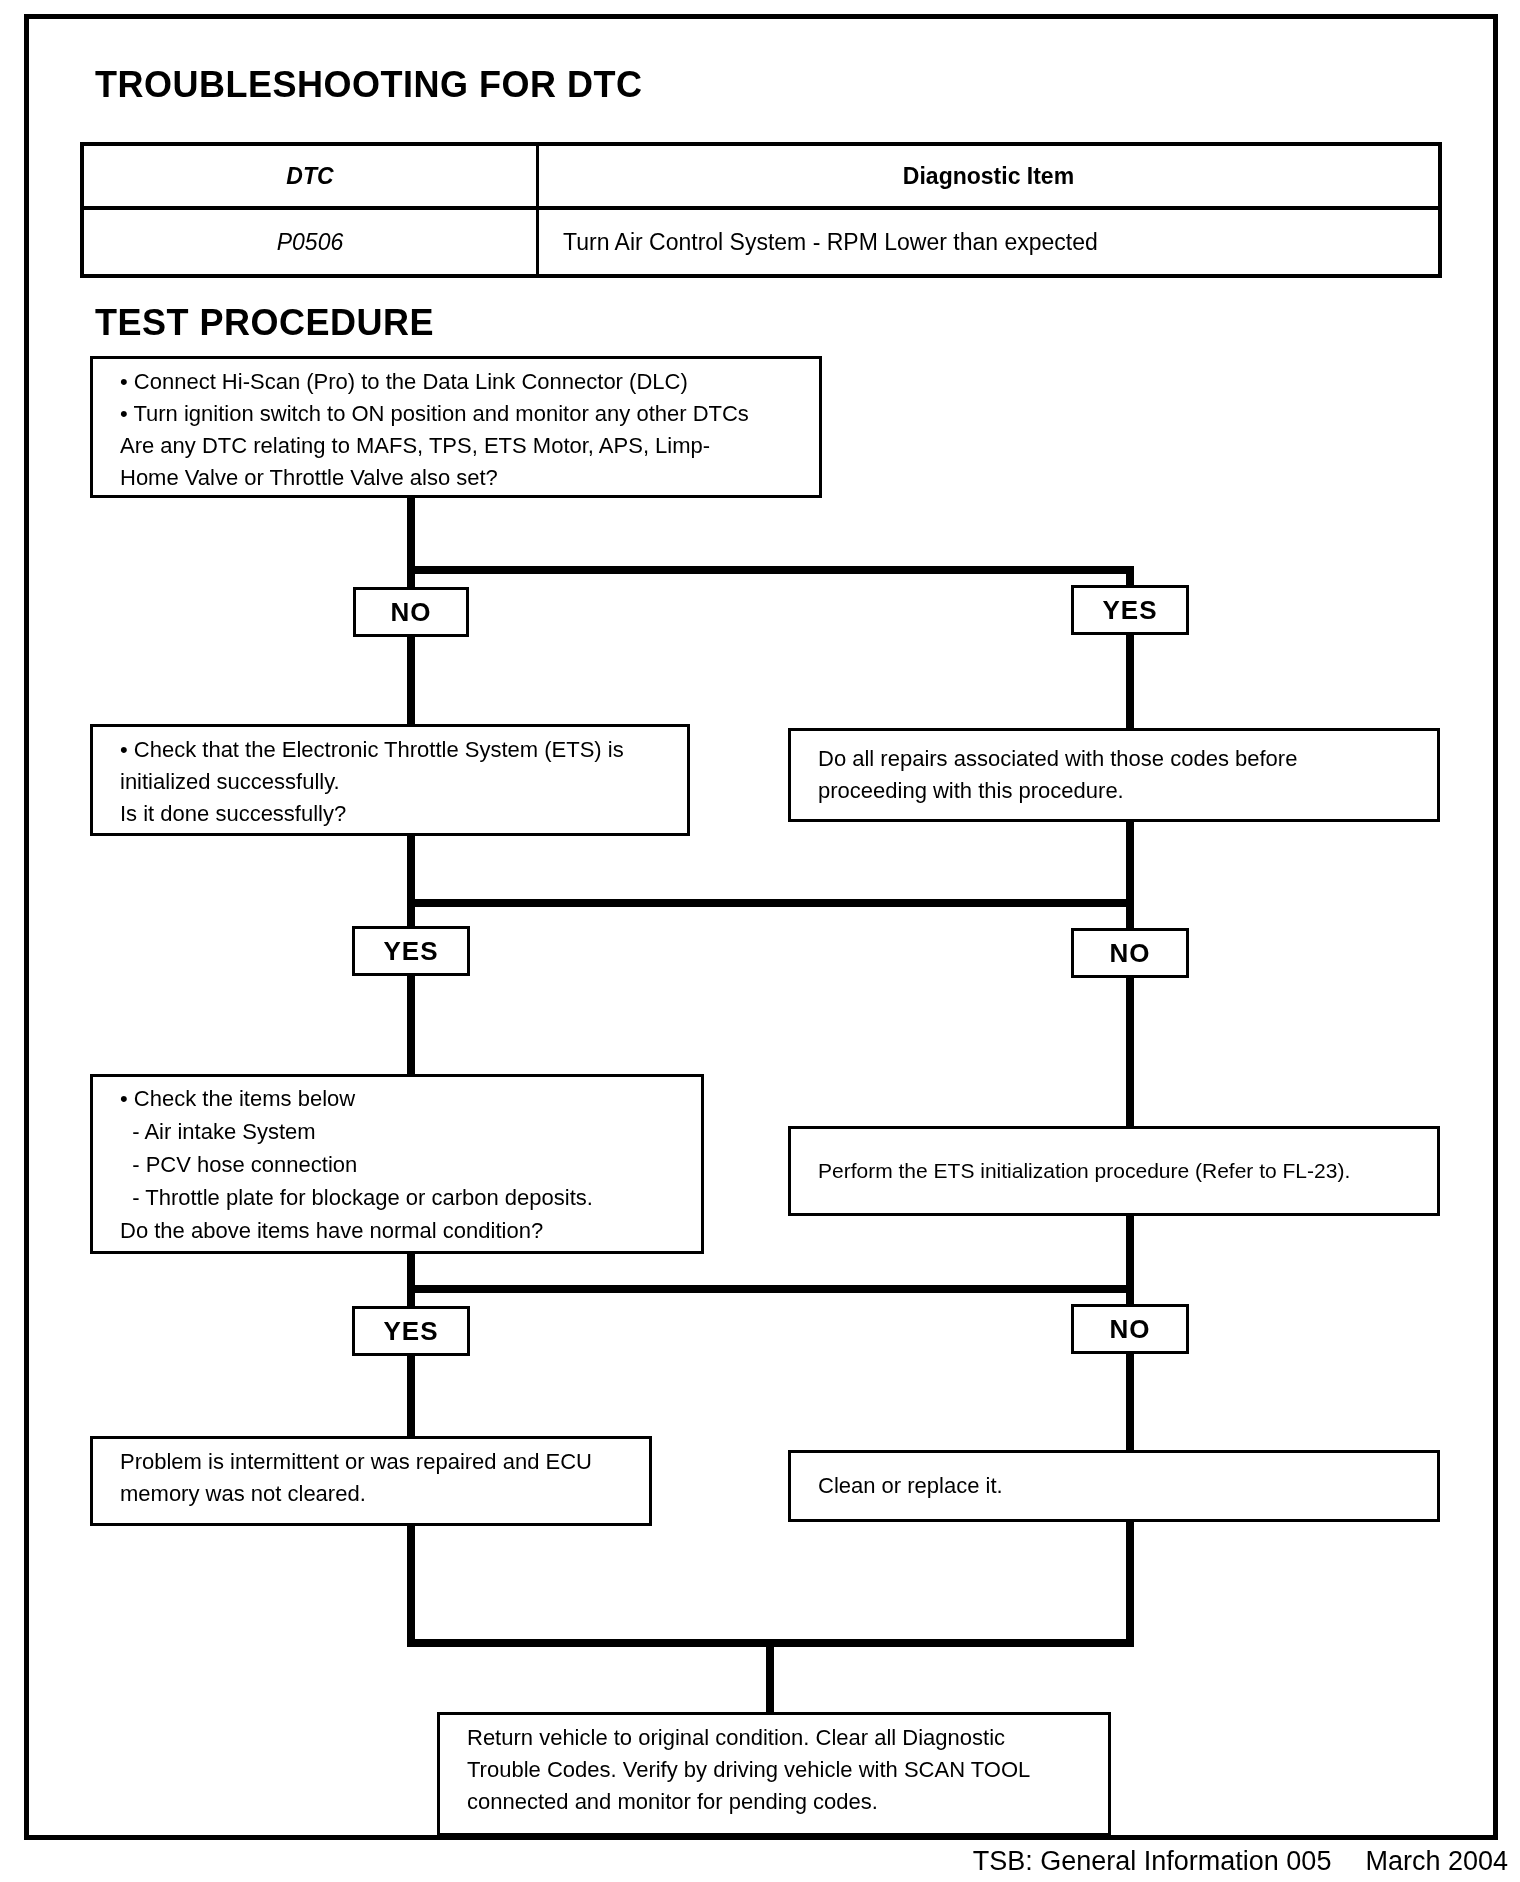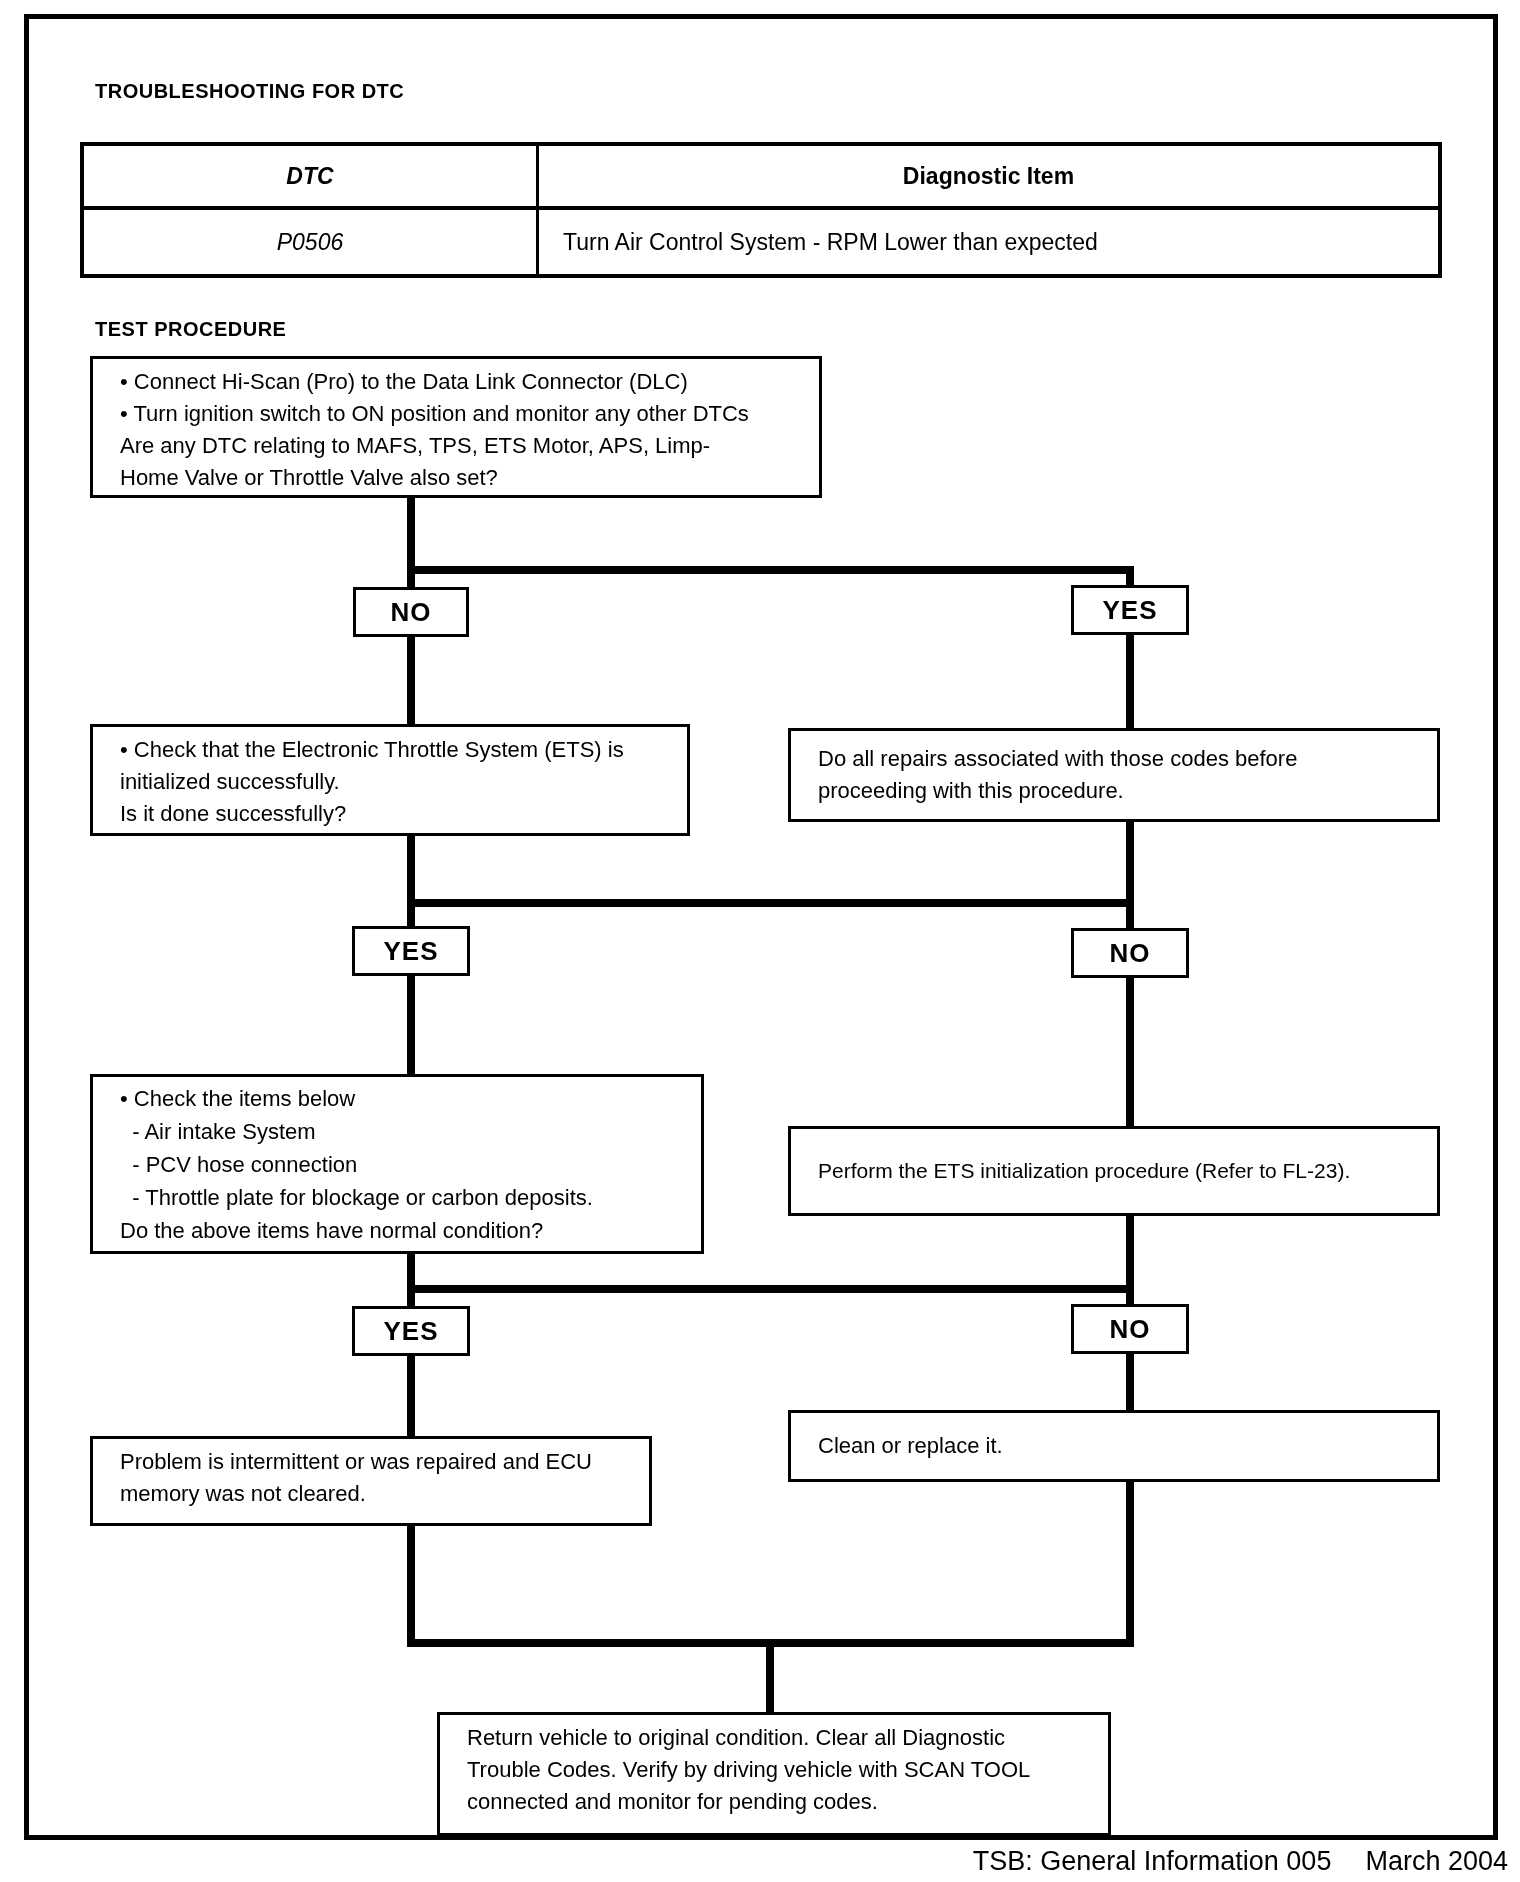--- a/index.html
+++ b/index.html
@@ -6,21 +6,21 @@
   html,body { background:#ffffff; }
   body { font-family:"Liberation Sans","DejaVu Sans",sans-serif; color:#000; }
   #page {
     position:relative; width:1520px; height:1882px; background:#fff; overflow:hidden;
   }
   #frame {
     position:absolute; left:24px; top:14px; width:1474px; height:1826px;
     border:5px solid #000; background:#fff;
   }
   .h-title {
-    position:absolute; font-size:20px; font-weight:bold; letter-spacing:0.5px; white-space:pre;margin-top:16px;
+    position:absolute; font-size:36px; font-weight:bold; letter-spacing:0.5px; white-space:pre;
   }
   
   #dtc-table {
     position:absolute; left:80px; top:142px; width:1362px; height:136px;
     border:4px solid #000;
   }
   #dtc-table .trow { display:flex; width:100%; }
   #dtc-table .trow.head { height:64px; border-bottom:4px solid #000; }
   #dtc-table .trow.body { height:64px; }
   #dtc-table .cell { display:flex; align-items:center; font-size:23px; white-space:pre; }
@@ -86,18 +86,18 @@
   <div class="label-box" style="left:352px; top:926px; width:118px; height:50px;">YES</div>
   <div class="label-box" style="left:1071px; top:928px; width:118px; height:50px;">NO</div>
 
   <div class="fbox" style="left:90px; top:1074px; width:614px; height:180px; line-height:33px; padding-top:5px;"><div class="box-line">• Check the items below</div><div class="box-line">  - Air intake System</div><div class="box-line">  - PCV hose connection</div><div class="box-line">  - Throttle plate for blockage or carbon deposits.</div><div class="box-line">Do the above items have normal condition?</div></div>
   <div class="fbox vcenter" style="left:788px; top:1126px; width:652px; height:90px; font-size:21px;"><div class="box-line">Perform the ETS initialization procedure (Refer to FL-23).</div></div>
 
   <div class="label-box" style="left:352px; top:1306px; width:118px; height:50px;">YES</div>
   <div class="label-box" style="left:1071px; top:1304px; width:118px; height:50px;">NO</div>
 
   <div class="fbox" style="left:90px; top:1436px; width:562px; height:90px;"><div class="box-line">Problem is intermittent or was repaired and ECU</div><div class="box-line">memory was not cleared.</div></div>
-  <div class="fbox vcenter" style="left:788px; top:1410px; width:652px; height:72px;"><div class="box-line">Clean or replace it.</div></div>
+  <div class="fbox vcenter" style="left:788px; top:1450px; width:652px; height:72px;"><div class="box-line">Clean or replace it.</div></div>
 
   <div class="fbox" style="left:437px; top:1712px; width:674px; height:124px;"><div class="box-line">Return vehicle to original condition. Clear all Diagnostic</div><div class="box-line">Trouble Codes. Verify by driving vehicle with SCAN TOOL</div><div class="box-line">connected and monitor for pending codes.</div></div>
 
   <div id="footer"><span>TSB: General Information 005</span><span class="date">March 2004</span></div>
 </div>
 
 </body></html>

